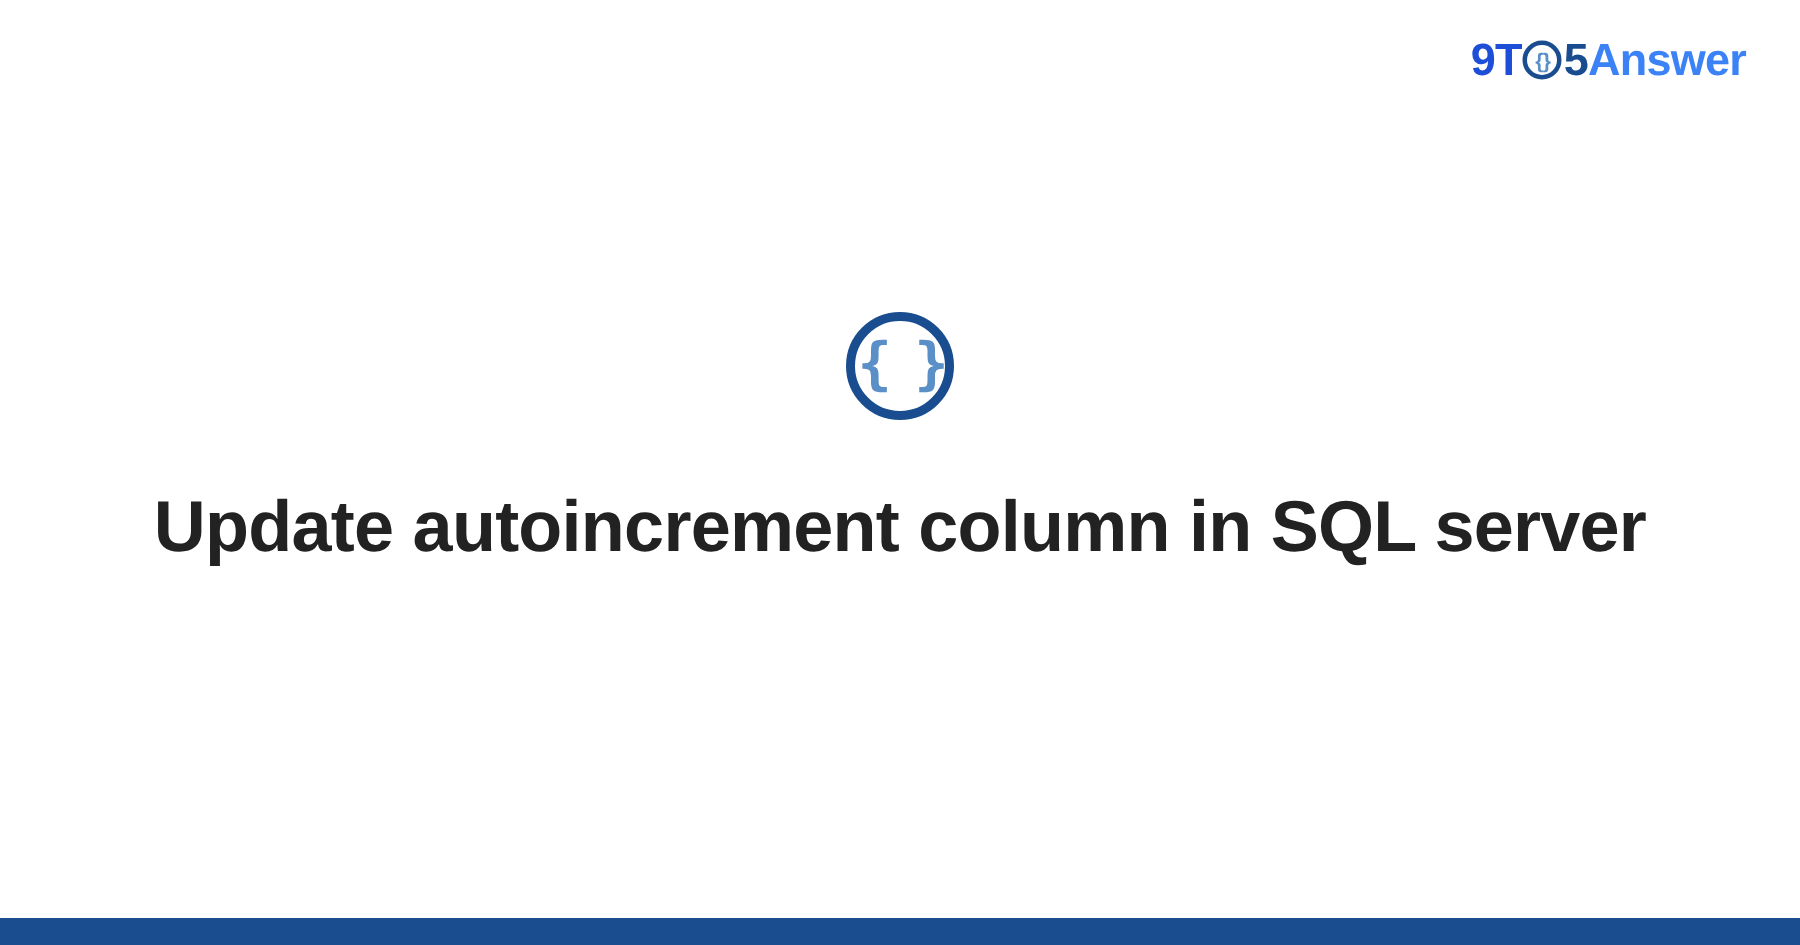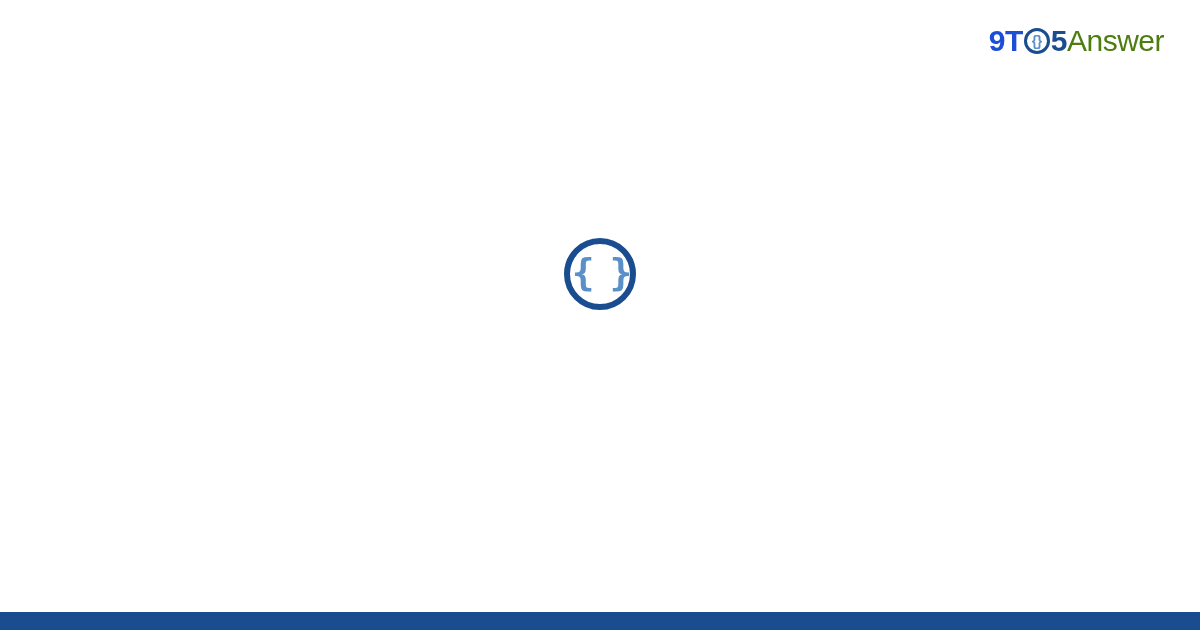--- a/index.html
+++ b/index.html
@@ -41,22 +41,22 @@
       vertical-align: middle;
       margin: 0 1px;
       position: relative;
       top: -2px;
     }
     .logo-5 {
       color: #1a4d8f;
       font-weight: 700;
     }
     .logo-answer {
-      color: #4d7c0f;
-      font-weight: 400;
+      color: #3b82f6;
+      font-weight: 700;
     }
     .content {
       position: absolute;
       top: 0;
       left: 0;
       width: 100%;
       height: 100%;
       display: flex;
       flex-direction: column;
       align-items: center;
@@ -106,15 +106,16 @@
 <div class="logo">
   <span class="logo-9t">9T</span><span class="logo-o">
       <span>{}</span>
     </span><span class="logo-5">5</span><span class="logo-answer">Answer</span>
 </div>
 
 <div class="content">
   <div class="category-icon">
     <span class="brace">{ }</span>
   </div>
+  <h1 class="title">Update autoincrement column in SQL server</h1>
 </div>
 
 <div class="footer-bar"></div>
 
 </body></html>

